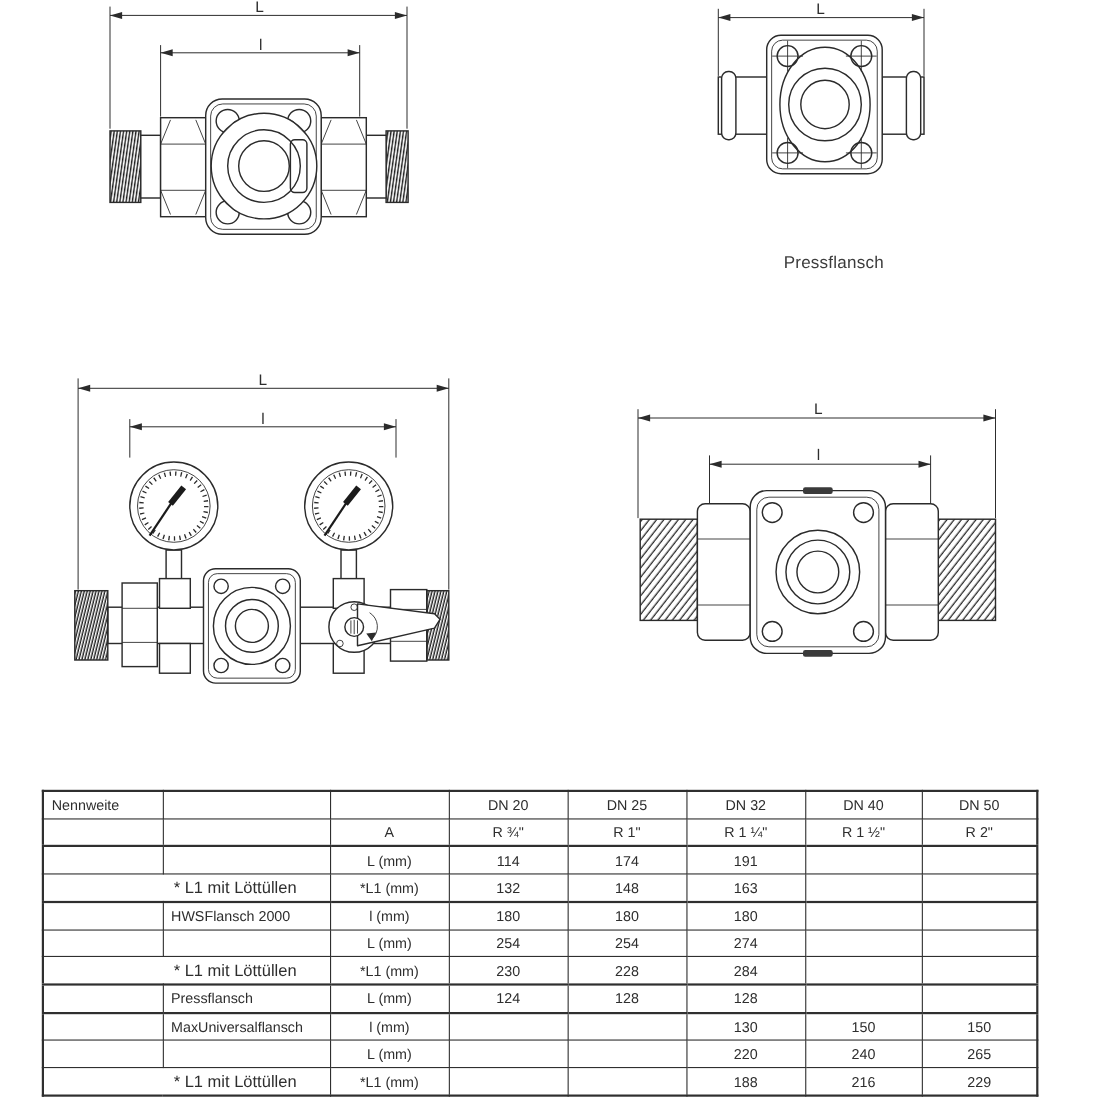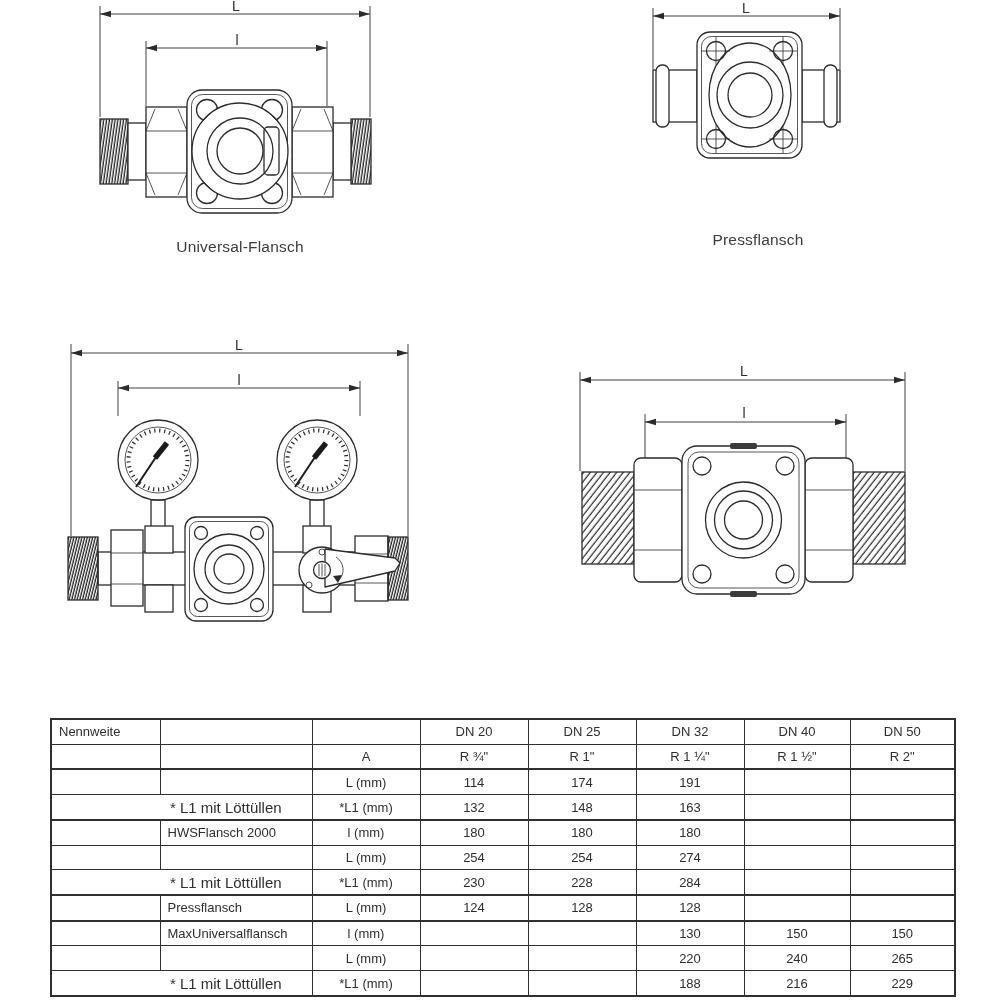--- a/index.html
+++ b/index.html
@@ -9,21 +9,21 @@
   .cap{position:absolute;text-align:center;font-size:15.5px;letter-spacing:.2px;color:#3c3c3c;white-space:nowrap;}
   
   .ln{fill:none;stroke:#2b2b2b;stroke-width:1.3px;}
   .lnf{fill:#ffffff;stroke:#2b2b2b;stroke-width:1.3px;}
   .tn{fill:none;stroke:#2b2b2b;stroke-width:.8px;}
   .dm{fill:none;stroke:#2b2b2b;stroke-width:.9px;}
   .ah{fill:#2b2b2b;stroke:none;}
   .hv{stroke:#2b2b2b;stroke-width:1.3px;}
   text.dl{font-family:"Liberation Sans",sans-serif;font-size:14px;fill:#2e2e2e;}
   
-  #spec-table{position:absolute;left:50px;top:718px;width:904px;height:279px;
+  #spec-table{position:absolute;left:38px;top:718px;width:904px;height:279px;
       border-collapse:collapse;table-layout:fixed;font-size:13px;color:#2e2e2e;
       border:2px solid #2f2f2f;}
   #spec-table td{border:1px solid #2f2f2f;padding:0 4px;height:21px;vertical-align:middle;
       overflow:hidden;white-space:nowrap;}
   #spec-table tr.hb td{border-bottom-width:2px;}
   .c{text-align:center;}
   .l{text-align:left;padding-left:7px !important;}
   .sm{font-size:15px;padding-left:92px !important;text-align:center;}
 </style>
 </head>
@@ -70,21 +70,20 @@
       <circle class="lnf" cx="212" cy="110" r="10.5"></circle>
       <circle class="lnf" cx="147" cy="193" r="10.5"></circle>
       <circle class="lnf" cx="212" cy="193" r="10.5"></circle>
       <circle class="lnf" cx="180" cy="151" r="48"></circle>
       <path class="tn" d="M142,122 L154,110 M142,180 L154,192 M206,110 L218,122"></path>
       <rect class="lnf" x="204" y="127" width="15" height="48" rx="4"></rect>
       <circle class="ln" cx="180" cy="151" r="33"></circle>
       <circle class="ln" cx="180" cy="151" r="23"></circle>
     </g>
   </svg>
-  <div class="cap" style="left:110px;top:238px;width:260px;">Universal-Flansch</div>
 
   <svg class="drawing" style="left:640px;top:0;" width="220" height="168" viewBox="0 0 220 168">
     <g>
       <path class="dm" d="M13,8 V69 M200,8 V69 M13,16 H200"></path>
       <polygon class="ah" points="13,16 24,12.8 24,19.2"></polygon>
       <polygon class="ah" points="200,16 189,12.8 189,19.2"></polygon>
       <text class="dl" x="106" y="13" text-anchor="middle">L</text>
     </g>
     <g>
       <rect class="lnf" x="13" y="70" width="44" height="52"></rect>

